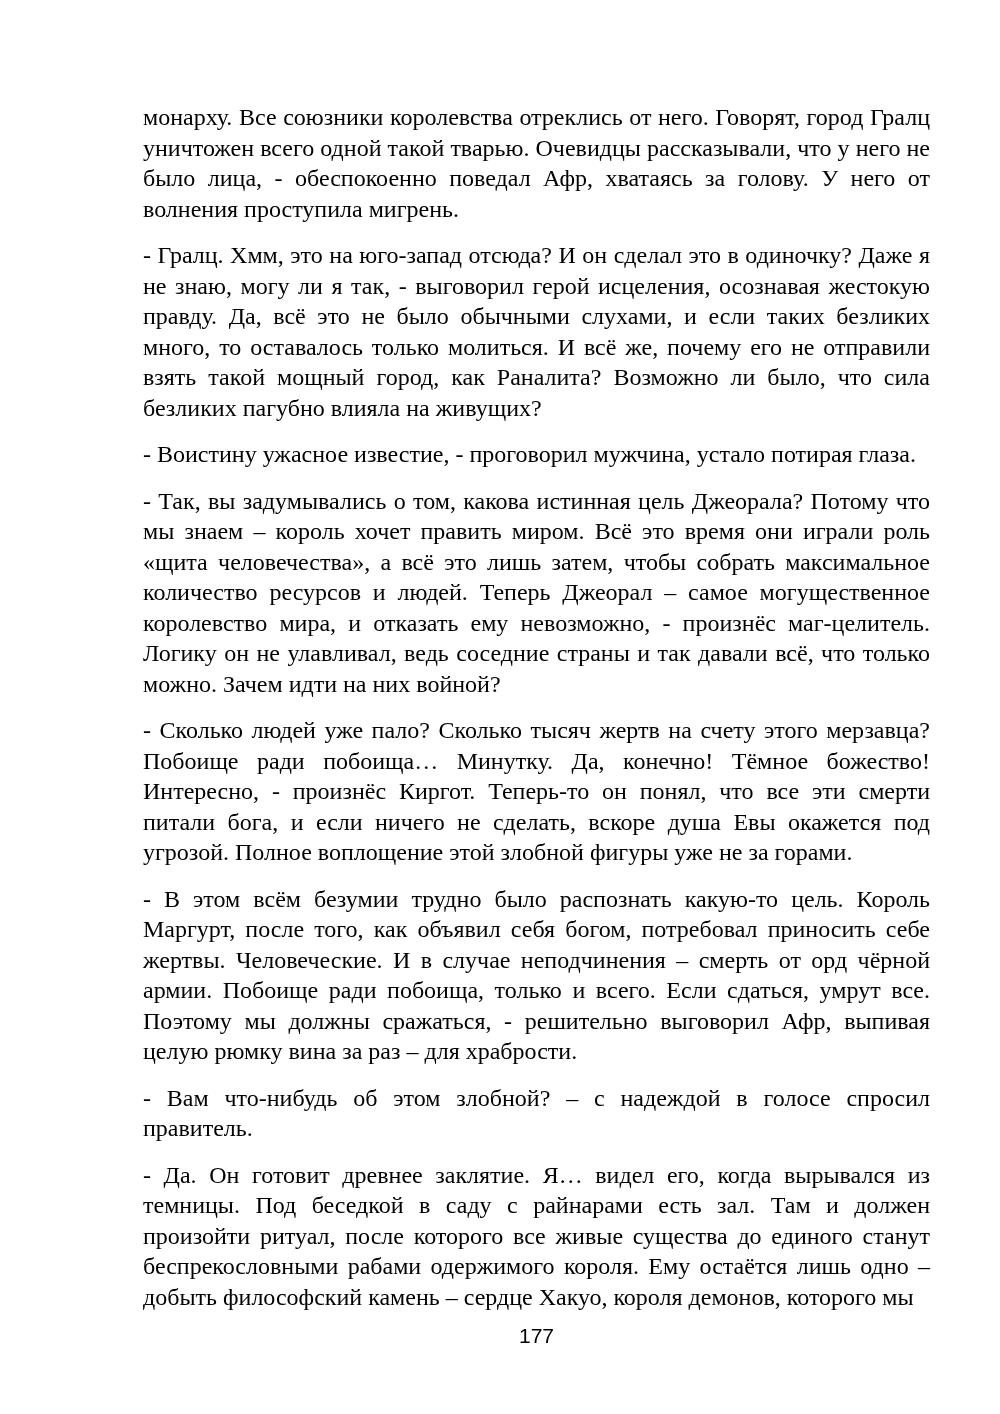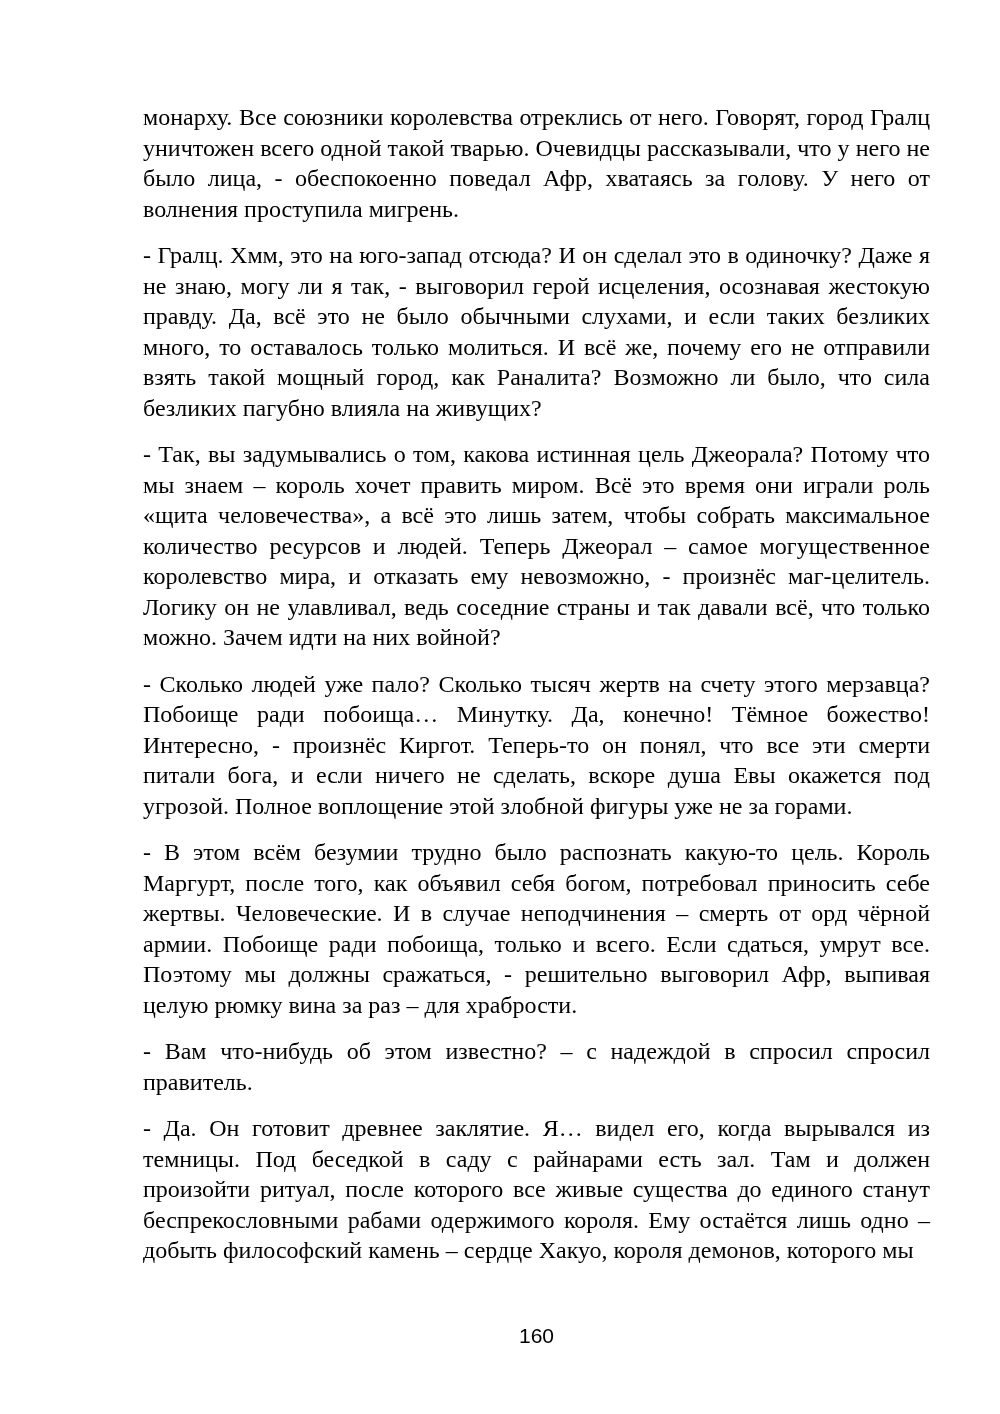--- a/index.html
+++ b/index.html
@@ -42,20 +42,21 @@
     color: #000000;
   }
 </style>
 </head>
 <body>
 
 <div class="page">
   <div class="content">
     <p>монарху. Все союзники королевства отреклись от него. Говорят, город Гралц уничтожен всего одной такой тварью. Очевидцы рассказывали, что у него не было лица, - обеспокоенно поведал Афр, хватаясь за голову. У него от волнения проступила мигрень.</p>
     <p>- Гралц. Хмм, это на юго-запад отсюда? И он сделал это в одиночку? Даже я не знаю, могу ли я так, - выговорил герой исцеления, осознавая жестокую правду. Да, всё это не было обычными слухами, и если таких безликих много, то оставалось только молиться. И всё же, почему его не отправили взять такой мощный город, как Раналита? Возможно ли было, что сила безликих пагубно влияла на живущих?</p>
+    <p>- Воистину ужасное известие, - проговорил мужчина, устало потирая глаза.</p>
     <p>- Так, вы задумывались о том, какова истинная цель Джеорала? Потому что мы знаем – король хочет править миром. Всё это время они играли роль «щита человечества», а всё это лишь затем, чтобы собрать максимальное количество ресурсов и людей. Теперь Джеорал – самое могущественное королевство мира, и отказать ему невозможно, - произнёс маг-целитель. Логику он не улавливал, ведь соседние страны и так давали всё, что только можно. Зачем идти на них войной?</p>
     <p>- Сколько людей уже пало? Сколько тысяч жертв на счету этого мерзавца? Побоище ради побоища… Минутку. Да, конечно! Тёмное божество! Интересно, - произнёс Киргот. Теперь-то он понял, что все эти смерти питали бога, и если ничего не сделать, вскоре душа Евы окажется под угрозой. Полное воплощение этой злобной фигуры уже не за горами.</p>
     <p>- В этом всём безумии трудно было распознать какую-то цель. Король Маргурт, после того, как объявил себя богом, потребовал приносить себе жертвы. Человеческие. И в случае неподчинения – смерть от орд чёрной армии. Побоище ради побоища, только и всего. Если сдаться, умрут все. Поэтому мы должны сражаться, - решительно выговорил Афр, выпивая целую рюмку вина за раз – для храбрости.</p>
-    <p>- Вам что-нибудь об этом известно? – с надеждой в спросил спросил правитель.</p>
+    <p>- Вам что-нибудь об этом злобной? – с надеждой в голосе спросил правитель.</p>
     <p>- Да. Он готовит древнее заклятие. Я… видел его, когда вырывался из темницы. Под беседкой в саду с райнарами есть зал. Там и должен произойти ритуал, после которого все живые существа до единого станут беспрекословными рабами одержимого короля. Ему остаётся лишь одно – добыть философский камень – сердце Хакуо, короля демонов, которого мы</p>
   </div>
-  <div class="page-footer">160</div>
+  <div class="page-footer">177</div>
 </div>
 
 </body></html>

